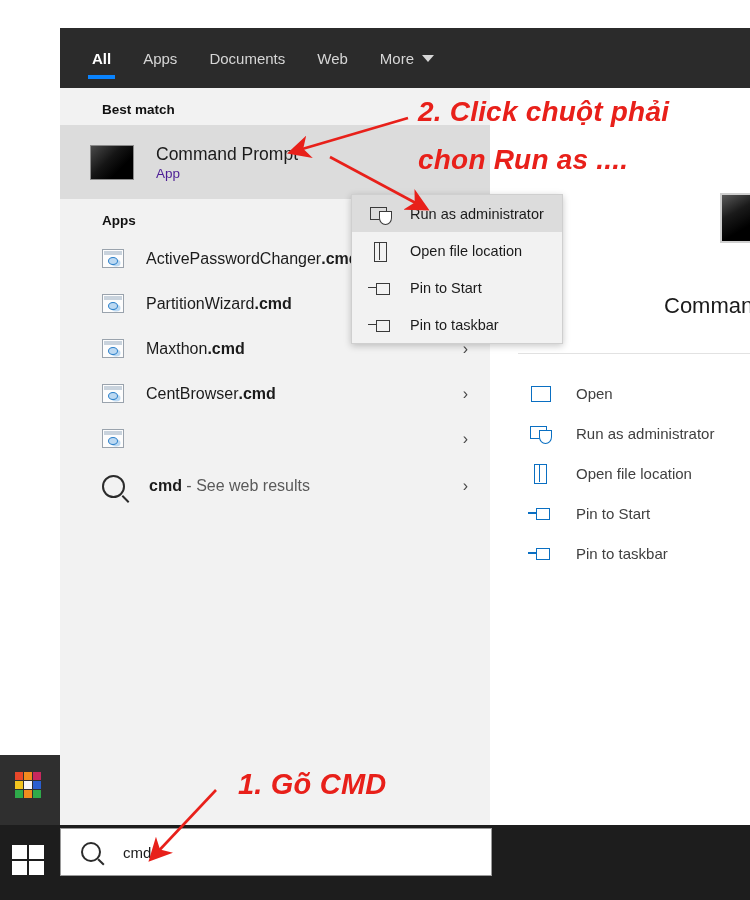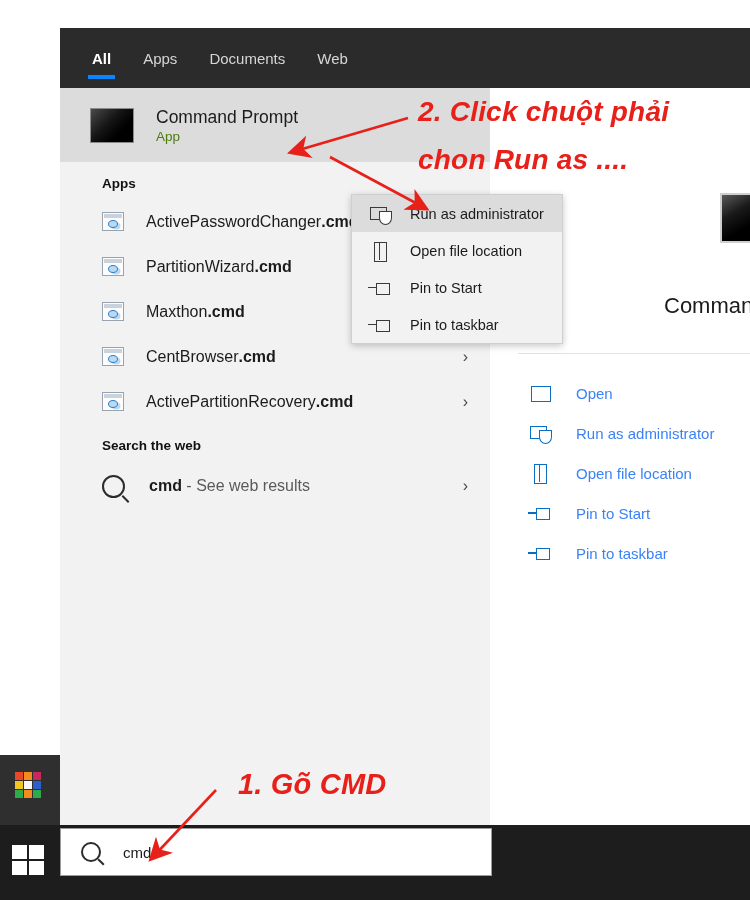--- a/index.html
+++ b/index.html
@@ -52,21 +52,21 @@
     background:#dcdcdc;
     height:74px; display:flex; align-items:center; padding-left:30px;
   }
   .cmd-icon-sm {
     width:42px;height:33px;background:#0d0d0d;border:1px solid #8a8a8a;
     position:relative; flex:0 0 auto;
     background-image: linear-gradient(135deg,#4a4a4a 0%, #151515 42%, #000 70%);
   }
   .best-text { margin-left:22px; }
   .best-title { font-size:17.5px; color:#1b1b1b; }
-  .best-sub { font-size:13.5px; color:#4d7c0f; margin-top:1px; }
+  .best-sub { font-size:13.5px; color:#4c1d95; margin-top:1px; }
 
   .app-row {
     height:45px; display:flex; align-items:center; padding-left:42px; padding-right:22px;
   }
   .cmd-file-icon {
     width:20px;height:17px;border:1px solid #9aa3ad;background:#fdfdfd;
     position:relative; flex:0 0 auto;
   }
   .cmd-file-icon::before{
     content:""; position:absolute; left:1px; top:1px; width:18px; height:4px; background:#c9d3dd;
@@ -106,21 +106,21 @@
   .detail-title {
     position:absolute; left:174px; top:205px;
     font-size:22px; color:#1b1b1b; white-space:nowrap;
   }
   .pane-divider {
     position:absolute; left:28px; top:265px; width:260px; height:1px; background:#e2e2e2;
   }
   .action-row {
     position:absolute; left:40px; height:40px; display:flex; align-items:center;
   }
-  .action-label { margin-left:24px; font-size:15px; color:#3b82f6; white-space:nowrap; }
+  .action-label { margin-left:24px; font-size:15px; color:#404040; white-space:nowrap; }
 
   
   .ic { width:22px;height:22px;position:relative;flex:0 0 auto; }
   .ic-open::before{
     content:"";position:absolute;left:1px;top:4px;width:18px;height:14px;
     border:1.6px solid #0a6fc2;
   }
   .ic-admin::before{
     content:"";position:absolute;left:0px;top:4px;width:15px;height:11px;
     border:1.6px solid #0a6fc2;
@@ -207,24 +207,29 @@
       </div>
       <div class="tab">
         <span>Apps</span>
       </div>
       <div class="tab">
         <span>Documents</span>
       </div>
       <div class="tab">
         <span>Web</span>
       </div>
+      <div class="tab">
+        <span>More</span>
+        <span class="caret"></span>
+      </div>
     </div>
 
     <div class="left-col">
 
+      <div class="section-label">Best match</div>
 
       <div class="best-row">
         <div class="cmd-icon-sm"></div>
         <div class="best-text">
           <div class="best-title">Command Prompt</div>
           <div class="best-sub">App</div>
         </div>
       </div>
 
       <div class="section-label">Apps</div>
@@ -243,25 +248,23 @@
         <div class="app-name"><span>Maxthon</span><b>.cmd</b></div>
         <div class="chev">›</div>
       </div>
       <div class="app-row">
         <div class="cmd-file-icon"></div>
         <div class="app-name"><span>CentBrowser</span><b>.cmd</b></div>
         <div class="chev">›</div>
       </div>
       <div class="app-row">
         <div class="cmd-file-icon"></div>
-        <div class="app-name"><span>ActivePartitionRecovery</span><b>.cmd</b></div>
-        <div class="chev">›</div>
-      </div>
-
-      <div class="section-label">Search the web</div>
+        <div class="chev">›</div>
+      </div>
+
 
       <div class="web-row">
         <div class="search-glyph"></div>
         <div class="web-text"><b>cmd</b><span class="dim"> - See web results</span></div>
         <div class="chev">›</div>
       </div>
     </div>
 
     <div class="right-pane">
       <div class="cmd-icon-lg"></div>

